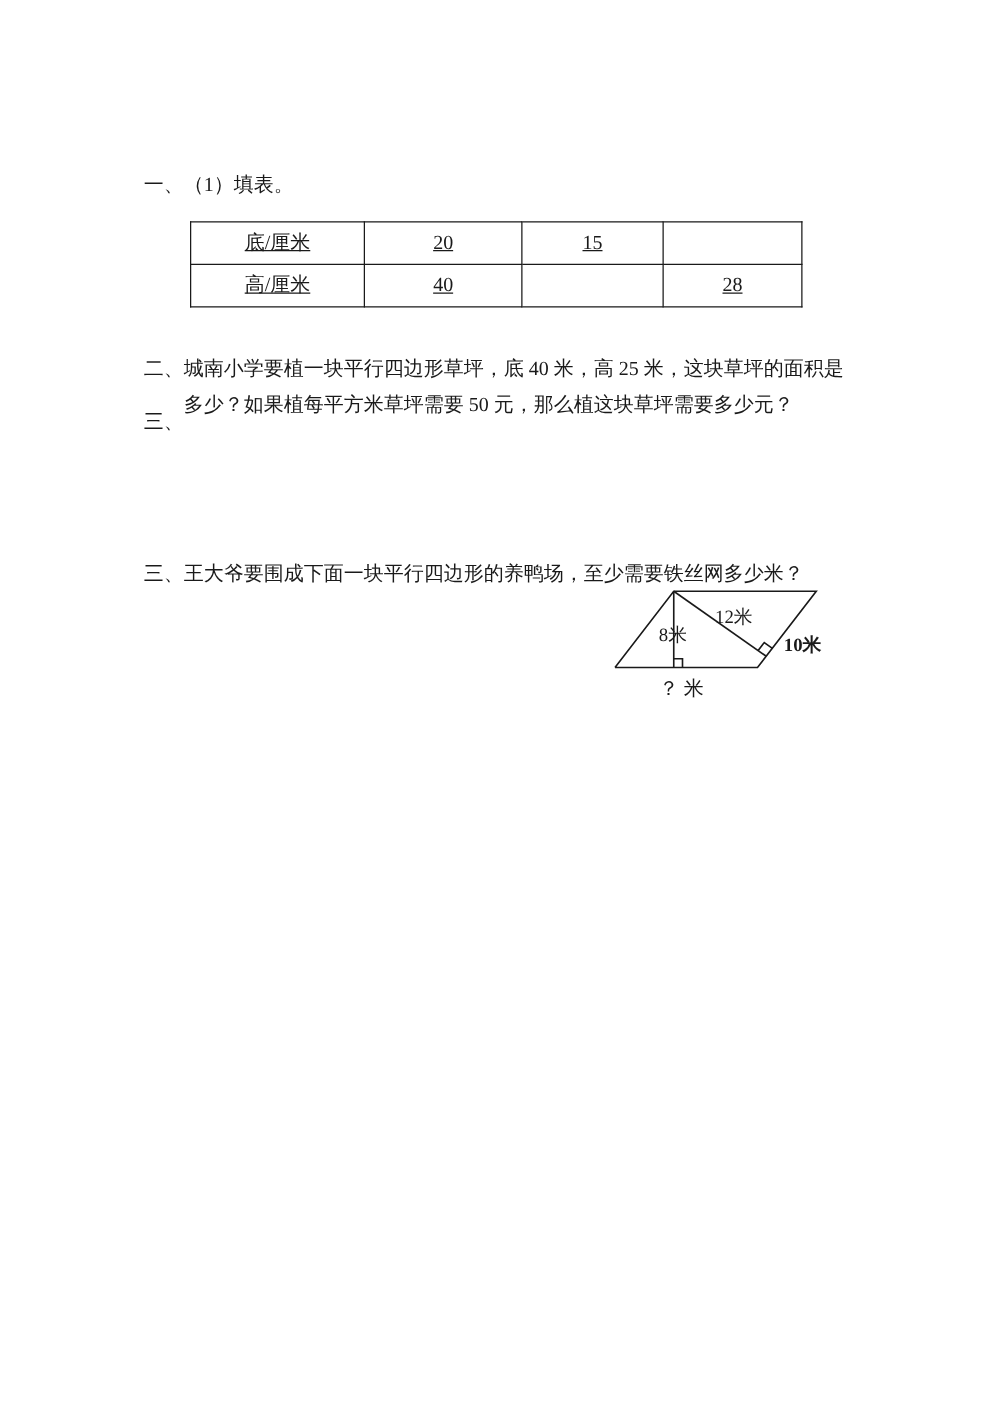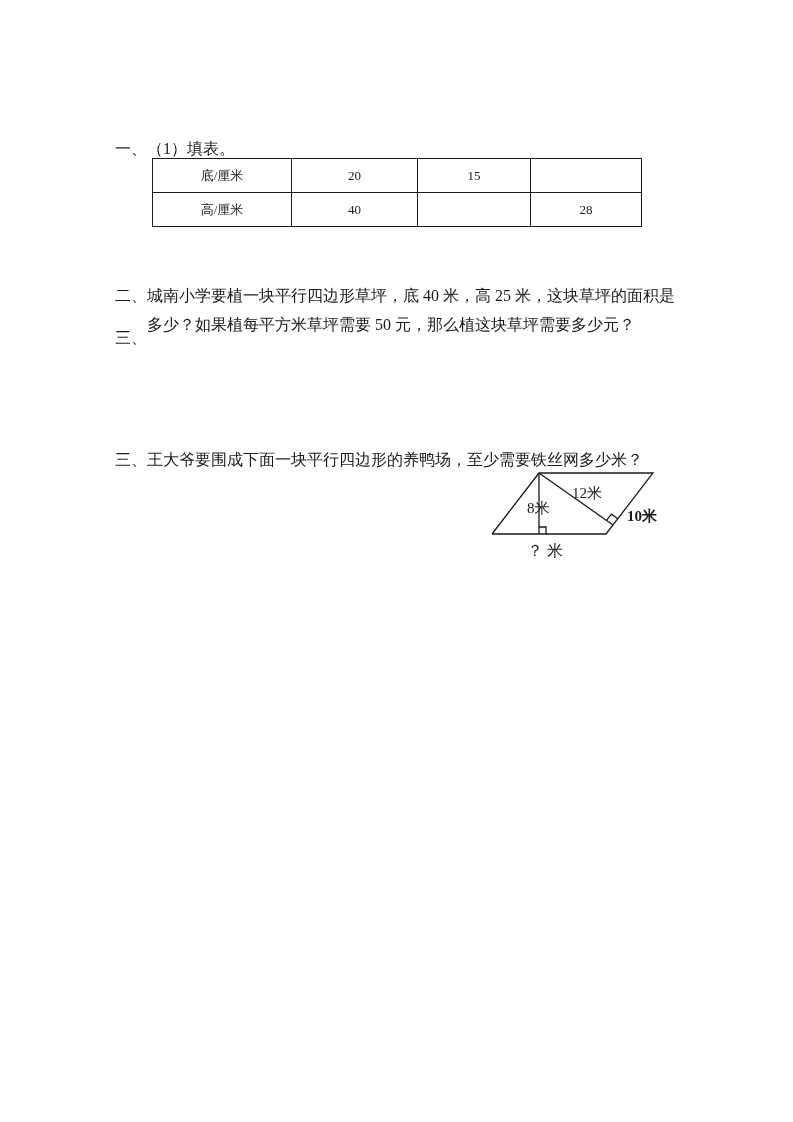--- a/index.html
+++ b/index.html
@@ -16,24 +16,25 @@
     left:0;right:0;top:99px;
     text-align:center;
     font-size:23px;
     font-weight:bold;
     color:#2b2e9e;
     letter-spacing:1px;
   }
   .bodyline{font-size:16px;line-height:19px;}
   .qtable{
     position:absolute;
-    left:152px;top:158px;
+    left:152px;top:177px;
     border-collapse:collapse;
     table-layout:fixed;
-    font-size:13px;
+    font-size:16px;
+    text-decoration:underline;
   }
   .qtable td{
     border:1.5px solid #1a1a1a;
     height:33px;
     text-align:center;
     vertical-align:middle;
     padding:0;
   }
   .c1{width:138px;} .c2{width:125px;} .c3{width:112px;} .c4{width:110px;}
   .diagram{position:absolute;left:480px;top:465px;}

